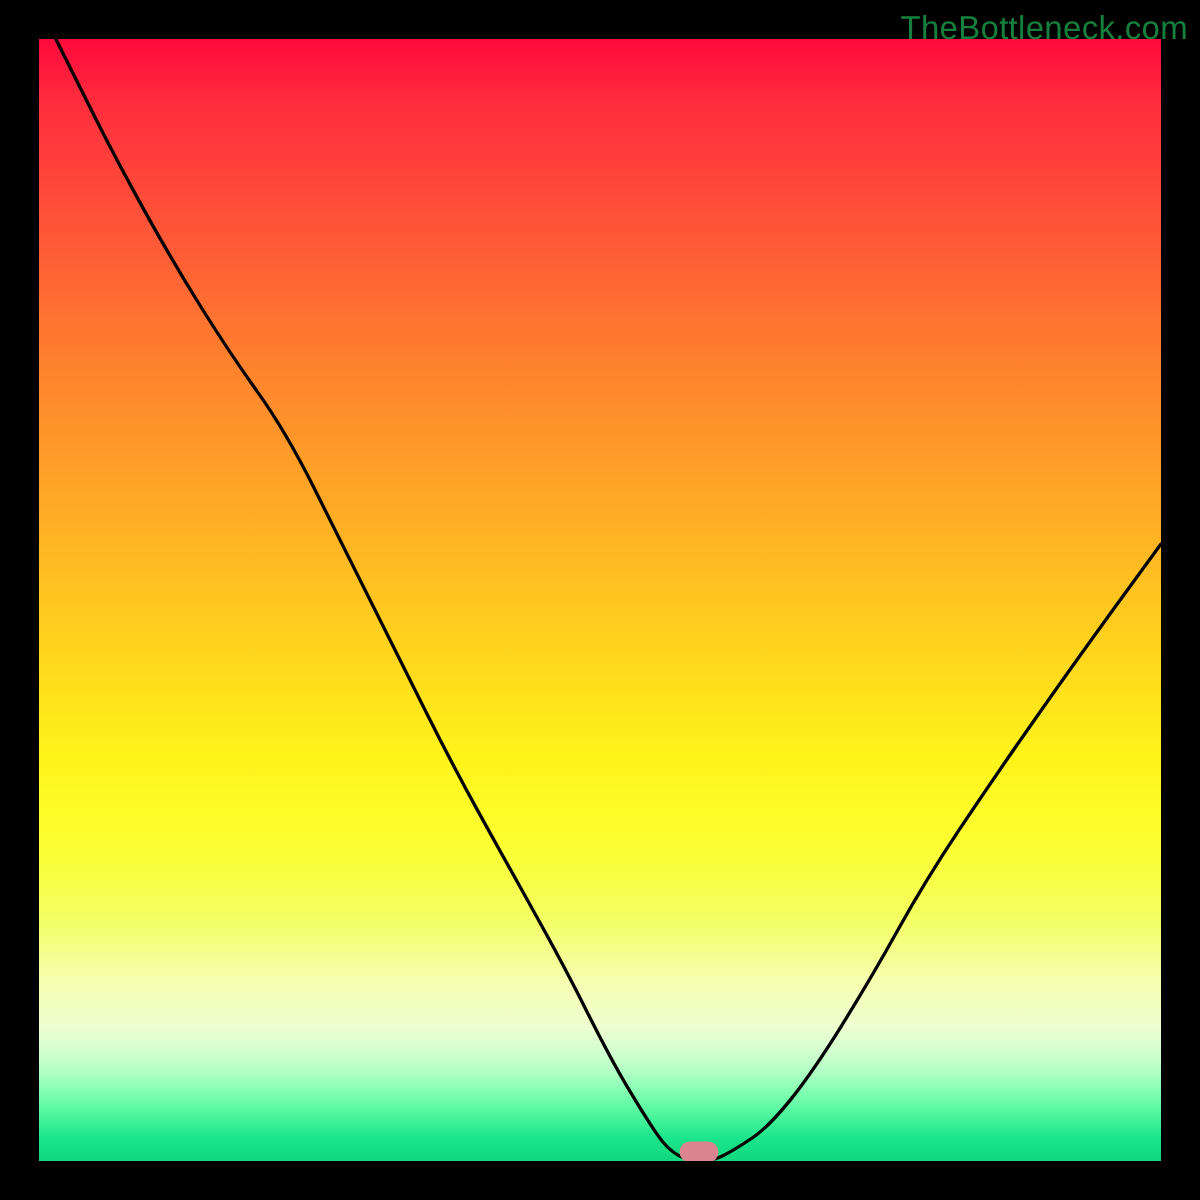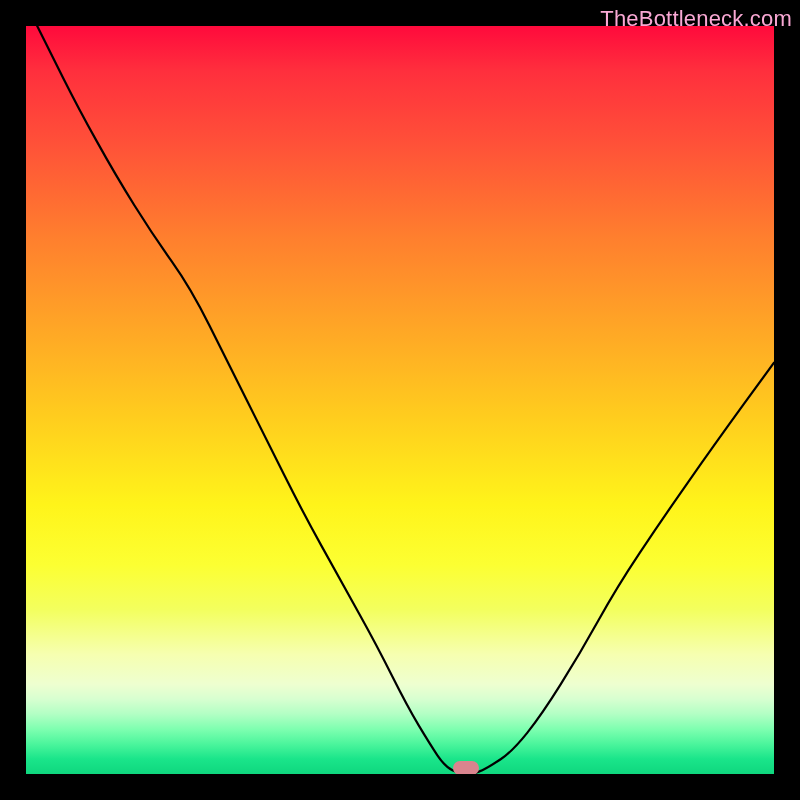--- a/index.html
+++ b/index.html
@@ -49,21 +49,21 @@
       #7effb0 94%,
       #4bf59c 96%,
       #1ae58a 98%,
       #0fd77e 100%
     );
   }
   .watermark {
     position: absolute;
     top: 6px;
     right: 8px;
-    color: #f9a8d4;
+    color: #15803d;
     font-size: 22px;
     font-weight: 400;
     letter-spacing: 0.2px;
     z-index: 5;
     margin-left: 24px;
   }
   svg.curve {
     position: absolute;
     left: 0;
     top: 0;

